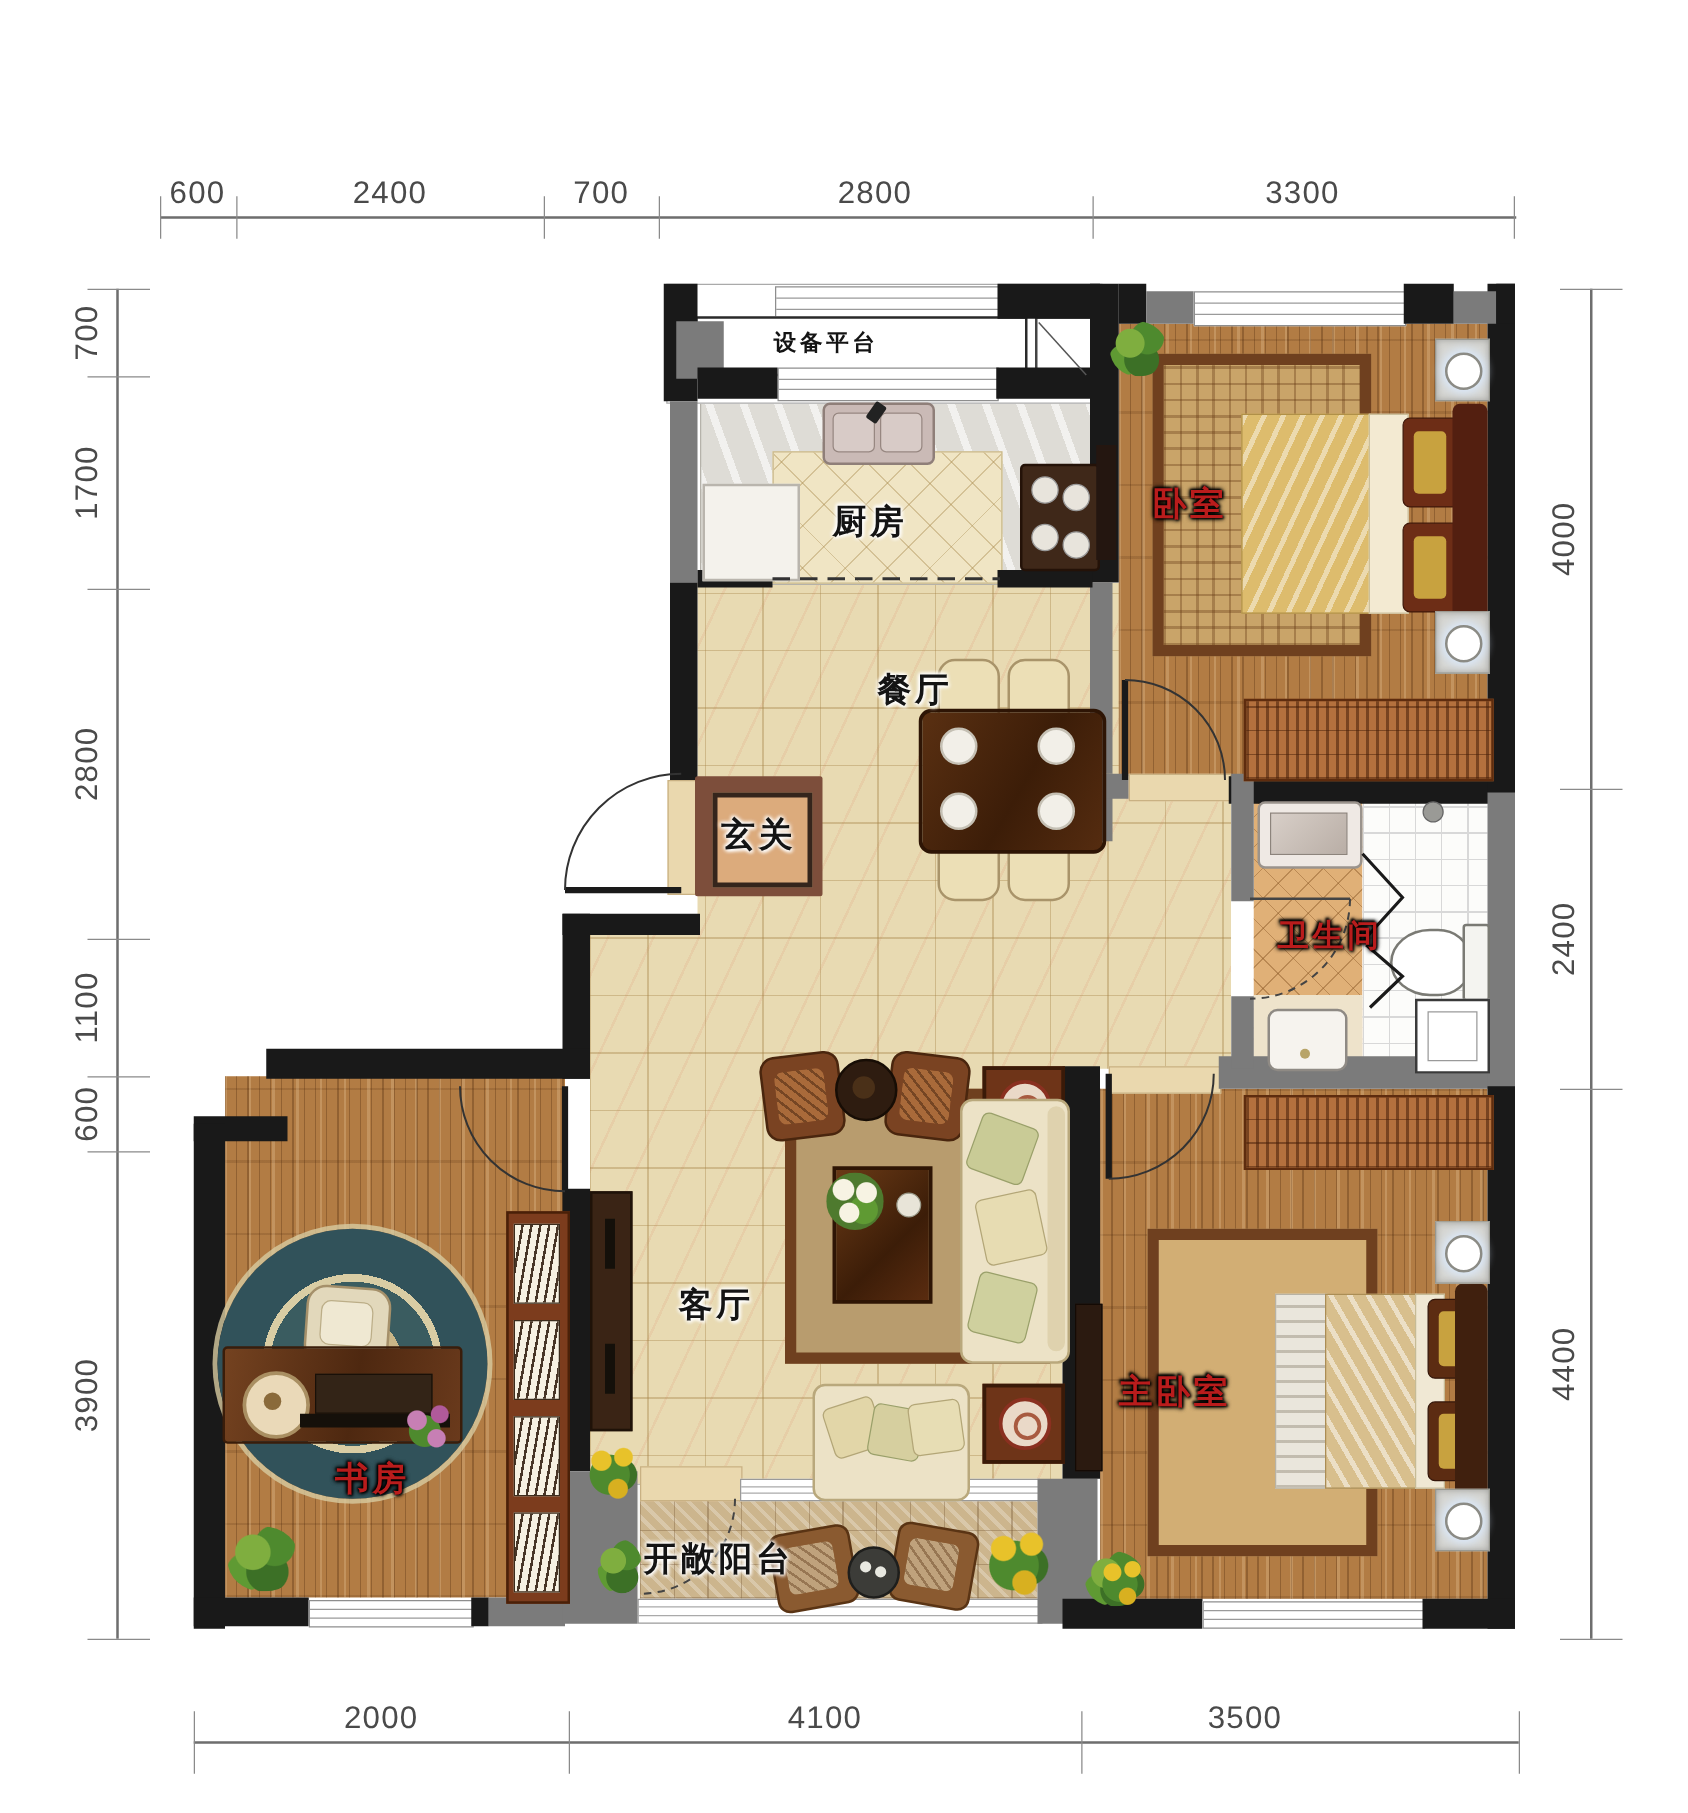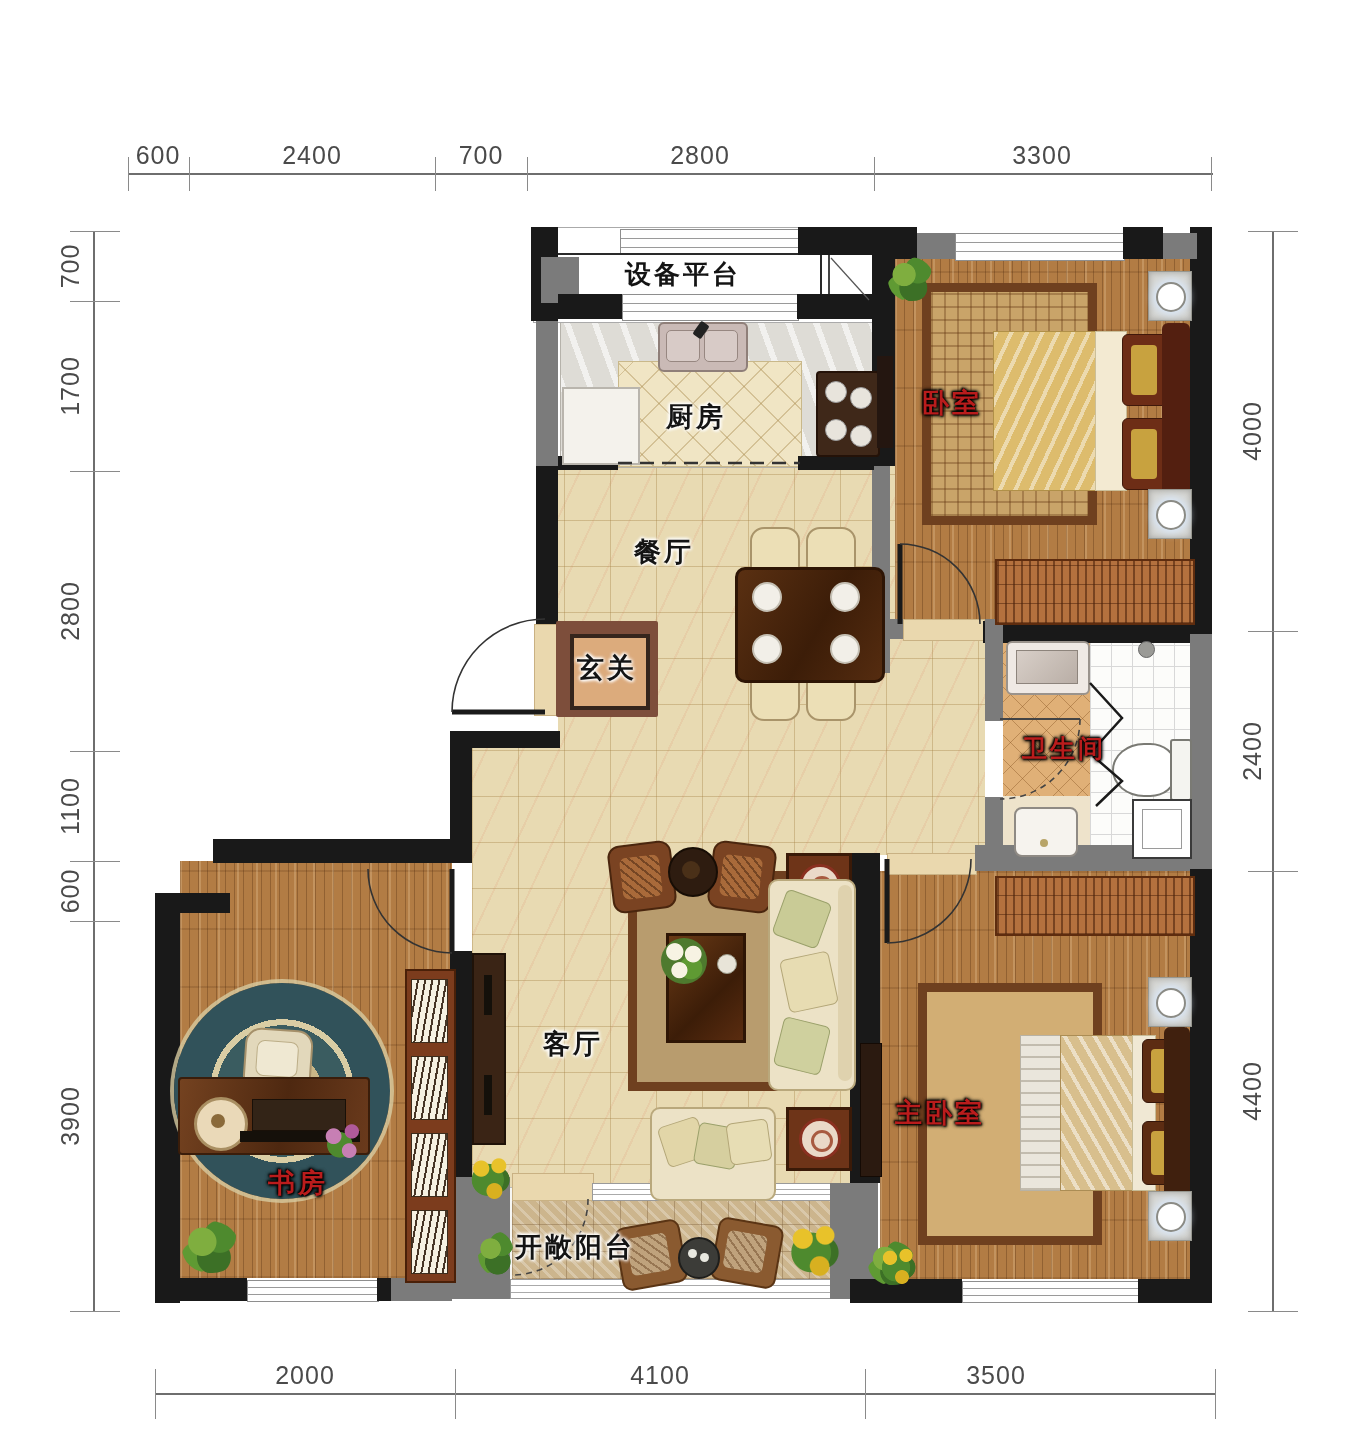--- a/index.html
+++ b/index.html
@@ -400,24 +400,24 @@
     <path d="M 433,973 A 76,76 0 0 1 357,1049" stroke="#444" stroke-width="1.6" stroke-dasharray="6,5" fill="none"></path>
 
     <path d="M 463,237 L 645,237" stroke="#333" stroke-width="2.5" stroke-dasharray="14,8" fill="none"></path>
 
     <polyline points="935,457 967,492 938,524" stroke="#1a1a1a" stroke-width="2.5" fill="none"></polyline>
     <polyline points="938,530 967,555 941,580" stroke="#1a1a1a" stroke-width="2.5" fill="none"></polyline>
 
     <path d="M 676,32 L 714,74" stroke="#555" stroke-width="1.2" fill="none"></path>
   </svg>
 
-  <div class="lbl" style="left:683px;top:243px;font-size:26px">设备平台</div>
+  <div class="lbl" style="left:661px;top:243px;font-size:18px">设备平台</div>
   <div class="lbl" style="left:696px;top:386px">厨房</div>
   <div class="lbl w" style="left:952px;top:372px">卧室</div>
-  <div class="lbl" style="left:664px;top:521px">餐厅</div>
+  <div class="lbl" style="left:732px;top:521px">餐厅</div>
   <div class="lbl" style="left:607px;top:637px">玄关</div>
   <div class="lbl w" style="left:1064px;top:717px;font-size:25px">卫生间</div>
   <div class="lbl" style="left:573px;top:1013px">客厅</div>
   <div class="lbl w" style="left:298px;top:1152px">书房</div>
   <div class="lbl w" style="left:940px;top:1082px">主卧室</div>
   <div class="lbl" style="left:575px;top:1216px">开敞阳台</div>
 
 </div>
 
 </body></html>

